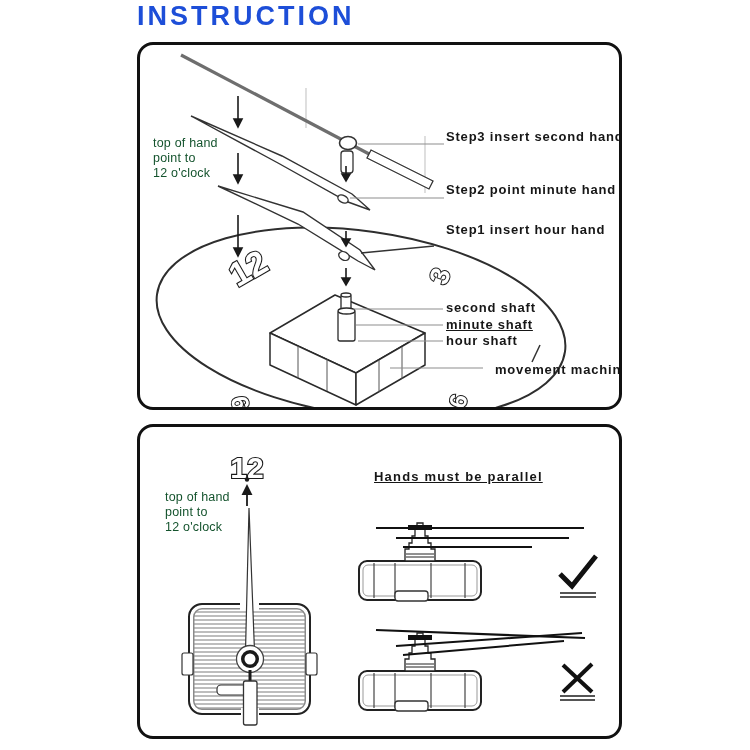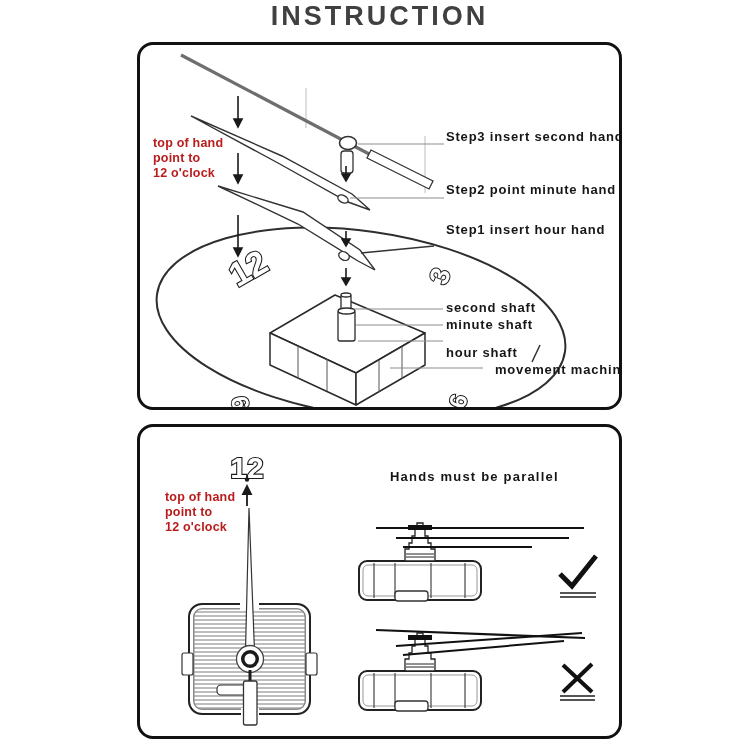--- a/index.html
+++ b/index.html
@@ -1,25 +1,25 @@
 <!DOCTYPE html>
 <html><head>
 <meta charset="utf-8">
 <style>
   html,body{margin:0;padding:0;background:#fff;}
   #stage{position:relative;width:750px;height:750px;background:#fff;overflow:hidden;
          font-family:"Liberation Sans",sans-serif;color:#1a1a1a;}
   .abs{position:absolute;}
-  #page-title{left:137px;top:1px;width:485px;text-align:center;
-      font-size:27px;font-weight:bold;letter-spacing:3px;color:#404040;}
+  #page-title{left:137px;top:1px;width:485px;
+      font-size:27px;font-weight:bold;letter-spacing:3px;color:#1d4ed8;}
   .panel{border:3px solid #111;border-radius:16px;background:#fff;overflow:hidden;box-sizing:border-box;}
   #panel-assembly{left:137px;top:42px;width:485px;height:368px;}
   #panel-alignment{left:137px;top:424px;width:485px;height:315px;}
   .lbl{position:absolute;font-weight:bold;font-size:13px;letter-spacing:0.8px;color:#161616;line-height:16px;white-space:nowrap;}
-  .note{position:absolute;font-weight:bold;font-size:12.5px;letter-spacing:0.2px;color:#b91c1c;
+  .note{position:absolute;font-weight:normal;font-size:12.5px;letter-spacing:0.2px;color:#14532d;
         line-height:15px;white-space:pre-line;}
   svg{position:absolute;left:0;top:0;}
   svg text{font-family:"Liberation Sans",sans-serif;font-weight:bold;fill:#fff;stroke:#1a1a1a;paint-order:stroke;}
   .mvt-front{position:absolute;left:48px;top:176px;width:123px;height:112px;box-sizing:border-box;
       border:2.5px solid #222;border-radius:14px;
       box-shadow:inset 0 0 0 3px #fff, inset 0 0 0 4.5px #8a8a8a;
       background:repeating-linear-gradient(180deg,#fff 0 2.5px,#bdbdbd 2.5px 4px);}
 </style>
 </head>
 <body>
@@ -108,22 +108,22 @@
       <text x="318" y="356" font-size="24" stroke-width="2" text-anchor="middle" dominant-baseline="central" transform="rotate(-75 318 356)">6</text>
     </svg>
 
     <div class="note" style="left:13px;top:91px;">top of hand
 point to
 12 o'clock</div>
     <div class="lbl" style="left:306px;top:84px;">Step3 insert second hand</div>
     <div class="lbl" style="left:306px;top:137px;">Step2 point minute hand</div>
     <div class="lbl" style="left:306px;top:177px;">Step1 insert hour hand</div>
     <div class="lbl" style="left:306px;top:255px;">second shaft</div>
-    <div class="lbl" style="left:306px;top:272px;">minute shaft</div>
-    <div class="lbl" style="left:306px;top:300px;text-align:right;">hour shaft</div>
+    <div class="lbl" style="left:306px;top:272px;text-decoration:underline;">minute shaft</div>
+    <div class="lbl" style="left:306px;top:288px;text-align:right;">hour shaft</div>
     <div class="lbl" style="left:355px;top:317px;">movement machine</div>
   </div>
 
   <div id="panel-alignment" class="panel abs">
 
     <div class="mvt-front"></div>
 
     <svg width="485" height="315" viewBox="0 0 485 315">
 
       <text x="107" y="40" font-size="30" stroke-width="2.2" text-anchor="middle" dominant-baseline="central">12</text>
@@ -205,16 +205,16 @@
         <g stroke="#555" stroke-width="1.8">
           <line x1="420" y1="269" x2="455" y2="269"></line>
             <line x1="420" y1="273" x2="455" y2="273"></line>
         </g>
       </g>
     </svg>
 
     <div class="note" style="left:25px;top:63px;">top of hand
 point to
 12 o'clock</div>
-    <div class="lbl" style="left:250px;top:42px;letter-spacing:1.2px;">Hands must be parallel</div>
+    <div class="lbl" style="left:234px;top:42px;letter-spacing:1.2px;text-decoration:underline;">Hands must be parallel</div>
   </div>
 
 </div>
 
 </body></html>

